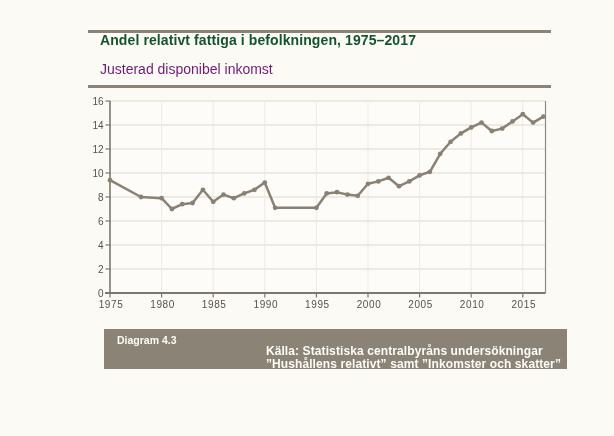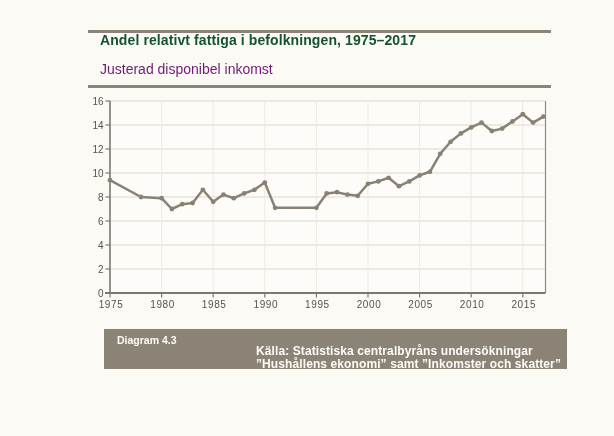--- a/index.html
+++ b/index.html
@@ -146,17 +146,17 @@
         <circle cx="424.5" cy="26.4" r="2.4" fill="#8a8174"></circle>
         <circle cx="434.8" cy="19.2" r="2.4" fill="#8a8174"></circle>
         <circle cx="445.1" cy="27.6" r="2.4" fill="#8a8174"></circle>
         <circle cx="455.4" cy="21.6" r="2.4" fill="#8a8174"></circle>
       </svg>
 
     <div class="footer">
       <div class="footer-left">Diagram 4.3</div>
       <div class="footer-right">
         <div>Källa: Statistiska centralbyråns undersökningar</div>
-        <div>”Hushållens ekonomi” samt ”Inkomster och skatter”</div>
+        <div>”Hushållens relativt” samt ”Inkomster och skatter”</div>
       </div>
     </div>
   </div>
 </div>
 
 </body></html>

